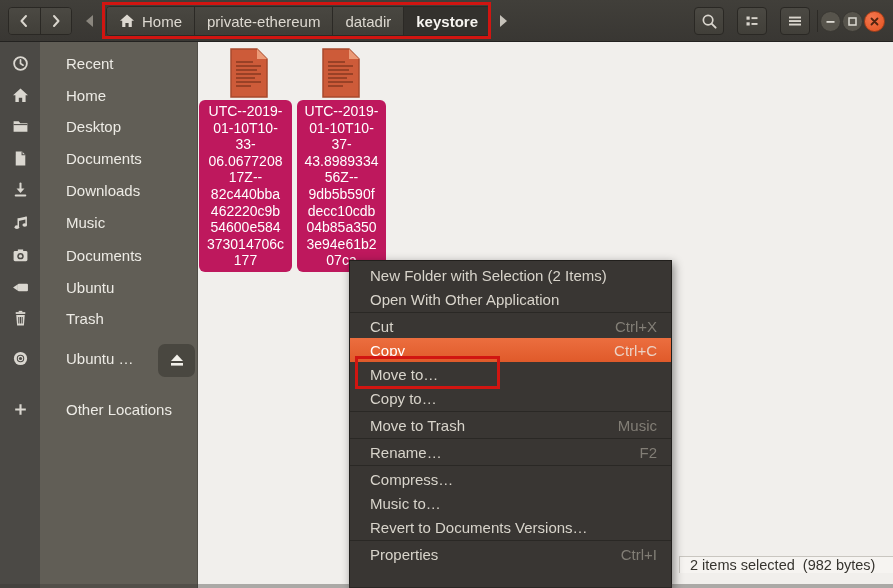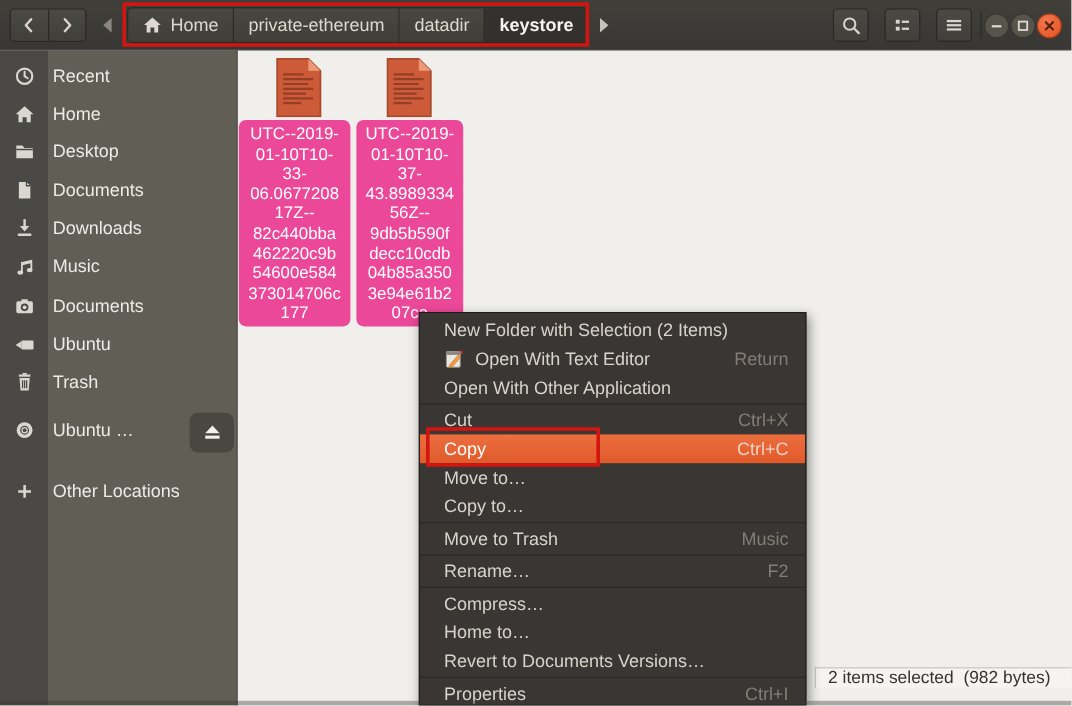--- a/index.html
+++ b/index.html
@@ -41,27 +41,27 @@
   .winctl { position:absolute; top:11px; width:21px; height:21px; border-radius:50%;
     background:#57544c; border:1px solid #393732; display:flex; align-items:center; justify-content:center; }
   .winctl.close { background:radial-gradient(circle at 35% 30%, #f4764e, #e4531f); border-color:#a53f1a; }
   .tb-sep { position:absolute; top:10px; width:1px; height:22px; background:#2c2a26; }
   
   .side-iconstrip { position:absolute; left:0; top:42px; width:40px; height:546px; background:#4b4945; z-index:1; }
   .side-labels { position:absolute; left:40px; top:42px; width:158px; height:546px; background:#615e56;
     border-right:1px solid #504e47; z-index:1; }
   .side-row { position:absolute; left:0; width:197px; height:32px; display:flex; align-items:center; z-index:3; }
   .side-ico { width:20px; height:20px; margin-left:10px; display:flex; align-items:center; justify-content:center; flex:none; }
-  .side-label { margin-left:14px; font-size:15px; color:#edebe5; white-space:nowrap; }
+  .side-label { margin-left:36px; font-size:15px; color:#edebe5; white-space:nowrap; }
   .eject-btn { position:absolute; left:158px; top:344px; width:37px; height:33px; border-radius:7px;
     background:#494740; display:flex; align-items:center; justify-content:center; z-index:3; }
   
   .file-icon { position:absolute; z-index:1; }
   .file-label {
-    position:absolute; z-index:1; background:#ec4899; border-radius:6px;
+    position:absolute; z-index:1; background:#be185d; border-radius:6px;
     color:#ffffff; font-size:14px; line-height:16.6px; text-align:center;
     padding:3px 2px; white-space:pre-line;
   }
   
   .menu {
     position:absolute; left:349px; top:260px; width:323px; height:328px;
     background:#393633; border:1px solid #211f1c;
     box-shadow:2px 3px 9px rgba(0,0,0,.45);
     padding-top:2px; overflow:hidden; z-index:5;
   }
@@ -351,32 +351,20 @@
 04b85a350
 3e94e61b2
 07ca</div>
 
 <div class="menu">
   <div class="mi">
     <span class="mi-label">New Folder with Selection (2 Items)</span>
     <span class="mi-accel"></span>
   </div>
   <div class="mi">
-    <span class="mi-label">
-      <svg width="17" height="17" viewBox="0 0 17 17">
-        <rect x="2" y="2" width="11.5" height="13" rx="1" fill="#e9e7e2" stroke="#9a968e" stroke-width="0.8"></rect>
-        <rect x="2" y="2" width="11.5" height="2.8" fill="#8d8982"></rect>
-        <path d="M12 1.2 H15.3 V4.5 Z" fill="#d63a2f"></path>
-        <path d="M4.8 13 L11.8 5 L13.8 6.8 L6.8 14.7 L4.2 15.4 Z" fill="#f39b3e" stroke="#c4762a" stroke-width="0.6"></path>
-      </svg>
-      <span>Open With Text Editor</span>
-    </span>
-    <span class="mi-accel">Return</span>
-  </div>
-  <div class="mi">
     <span class="mi-label">Open With Other Application</span>
     <span class="mi-accel"></span>
   </div>
   <div class="msep"></div>
   <div class="mi">
     <span class="mi-label">Cut</span>
     <span class="mi-accel">Ctrl+X</span>
   </div>
   <div class="mi hl">
     <span class="mi-label">Copy</span>
@@ -399,21 +387,21 @@
   <div class="mi">
     <span class="mi-label">Rename…</span>
     <span class="mi-accel">F2</span>
   </div>
   <div class="msep"></div>
   <div class="mi">
     <span class="mi-label">Compress…</span>
     <span class="mi-accel"></span>
   </div>
   <div class="mi">
-    <span class="mi-label">Home to…</span>
+    <span class="mi-label">Music to…</span>
     <span class="mi-accel"></span>
   </div>
   <div class="mi">
     <span class="mi-label">Revert to Documents Versions…</span>
     <span class="mi-accel"></span>
   </div>
   <div class="msep"></div>
   <div class="mi">
     <span class="mi-label">Properties</span>
     <span class="mi-accel">Ctrl+I</span>

